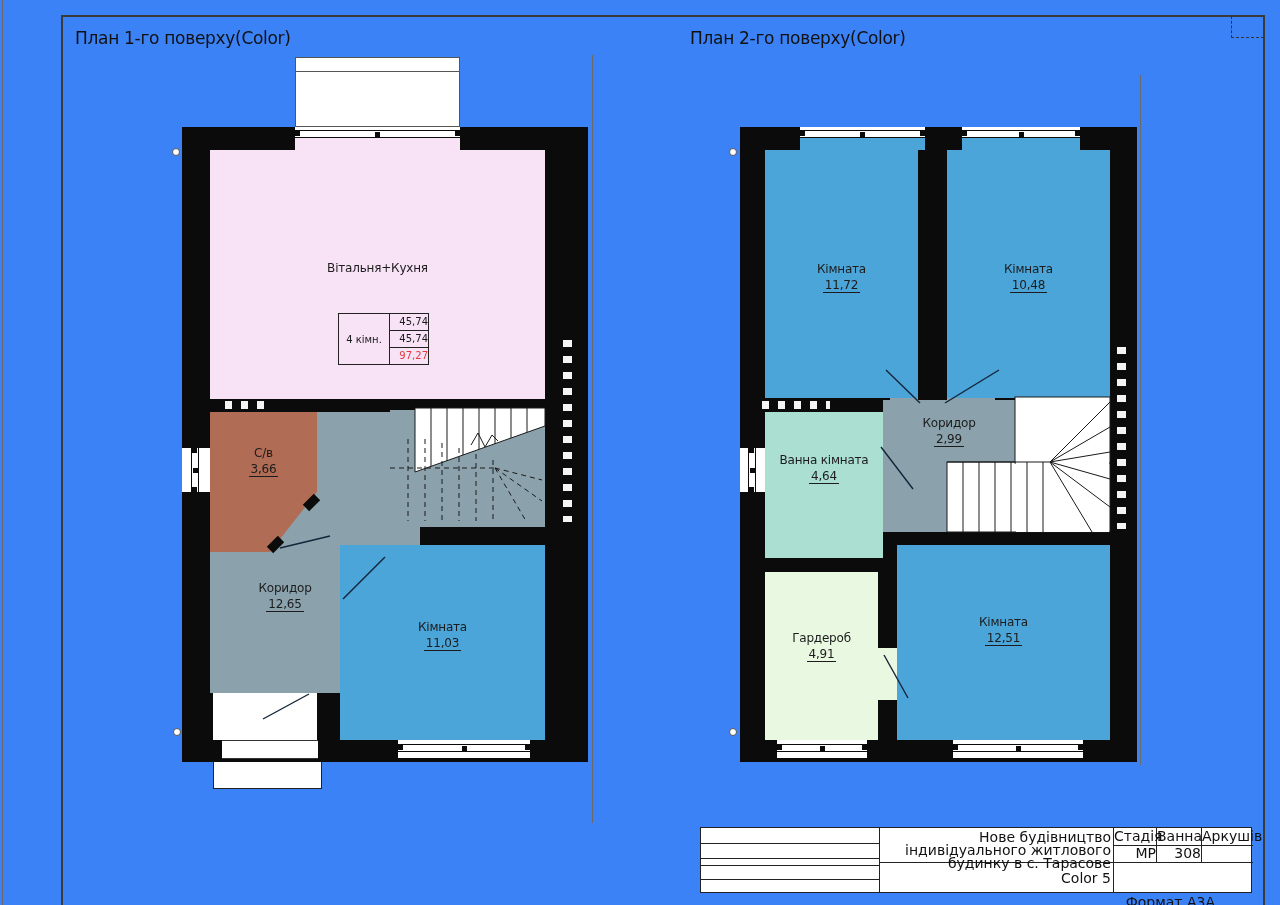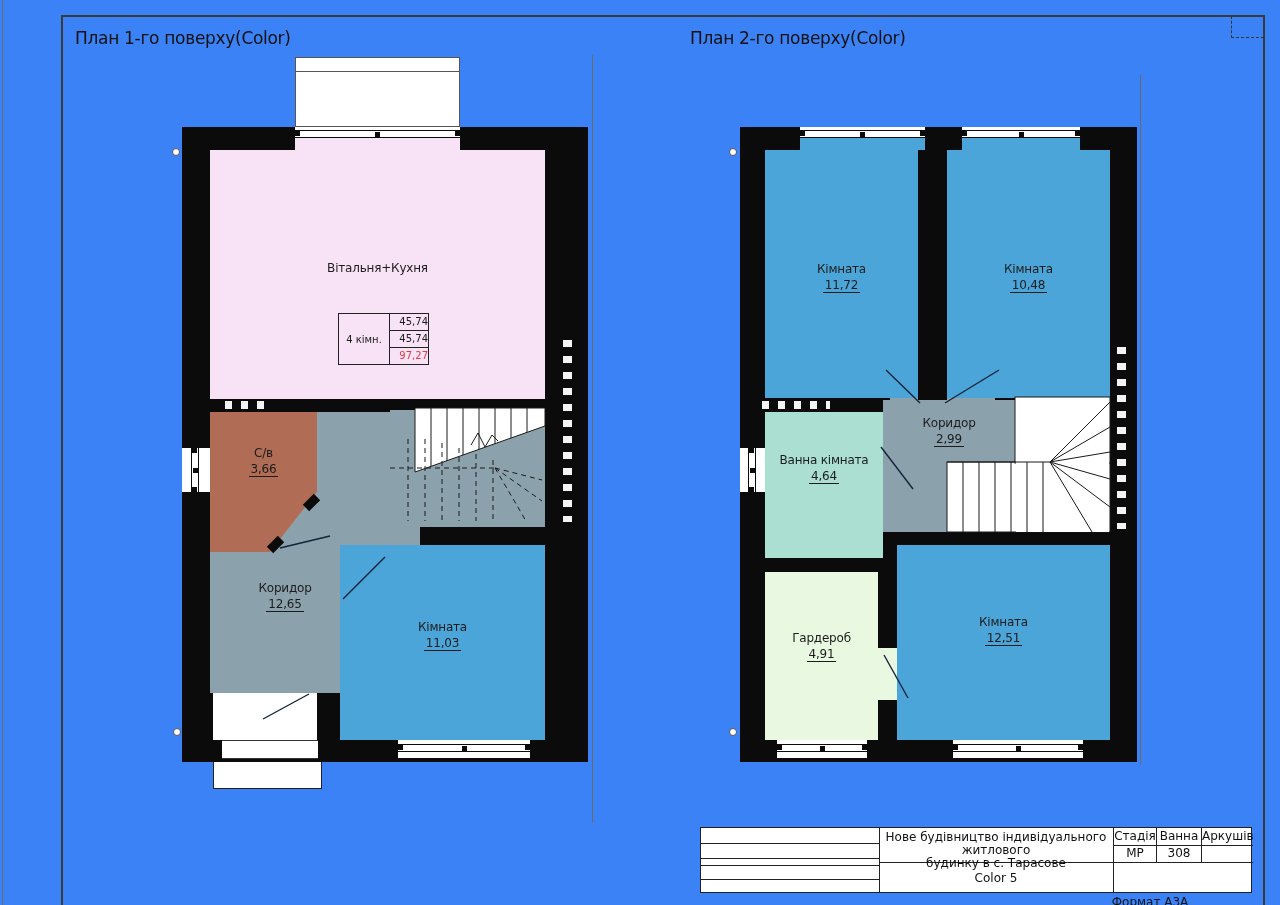--- a/index.html
+++ b/index.html
@@ -24,21 +24,21 @@
   .winv::before{top:0;} .winv::after{bottom:0;}
   .ventv{position:absolute;background:repeating-linear-gradient(180deg,#f4f4f4 0 7px,#0b0b0b 7px 16px);}
   .venth{position:absolute;background:repeating-linear-gradient(90deg,#f4f4f4 0 7px,#0b0b0b 7px 16px);}
   .c-living{background:#f7e2f6;} .c-blue{background:#4ba5d8;} .c-cor{background:#8ba2ac;}
   .c-wc{background:#b06c55;} .c-bath{background:#aadfd2;} .c-ward{background:#e9f8e1;}
   .sumtab{position:absolute;display:flex;border:1.2px solid #222;background:#f7e2f6;font-size:10px;}
   .sumtab .lcell{width:50px;display:flex;align-items:center;justify-content:center;border-right:1.2px solid #222;}
   .sumtab .rcol{display:flex;flex-direction:column;}
   .sumtab .rcol div{width:38px;height:16px;line-height:16px;text-align:right;}
   .sumtab .rcol div + div{border-top:1.2px solid #222;}
-  .tb-text{position:absolute;font-size:12px;text-align:center;line-height:13px;color:#111;}
+  .tb-text{position:absolute;font-size:14px;text-align:right;line-height:13px;color:#111;}
   .tbline{position:absolute;background:#222;}
   svg.ovl{position:absolute;left:0;top:0;}
 </style>
 </head>
 <body>
 
 <div id="sheet">
 
   <div class="thin" style="left:2px;top:0;width:1px;height:905px;"></div>
   <div class="line" style="left:61px;top:15px;width:1204px;height:2px;"></div>

